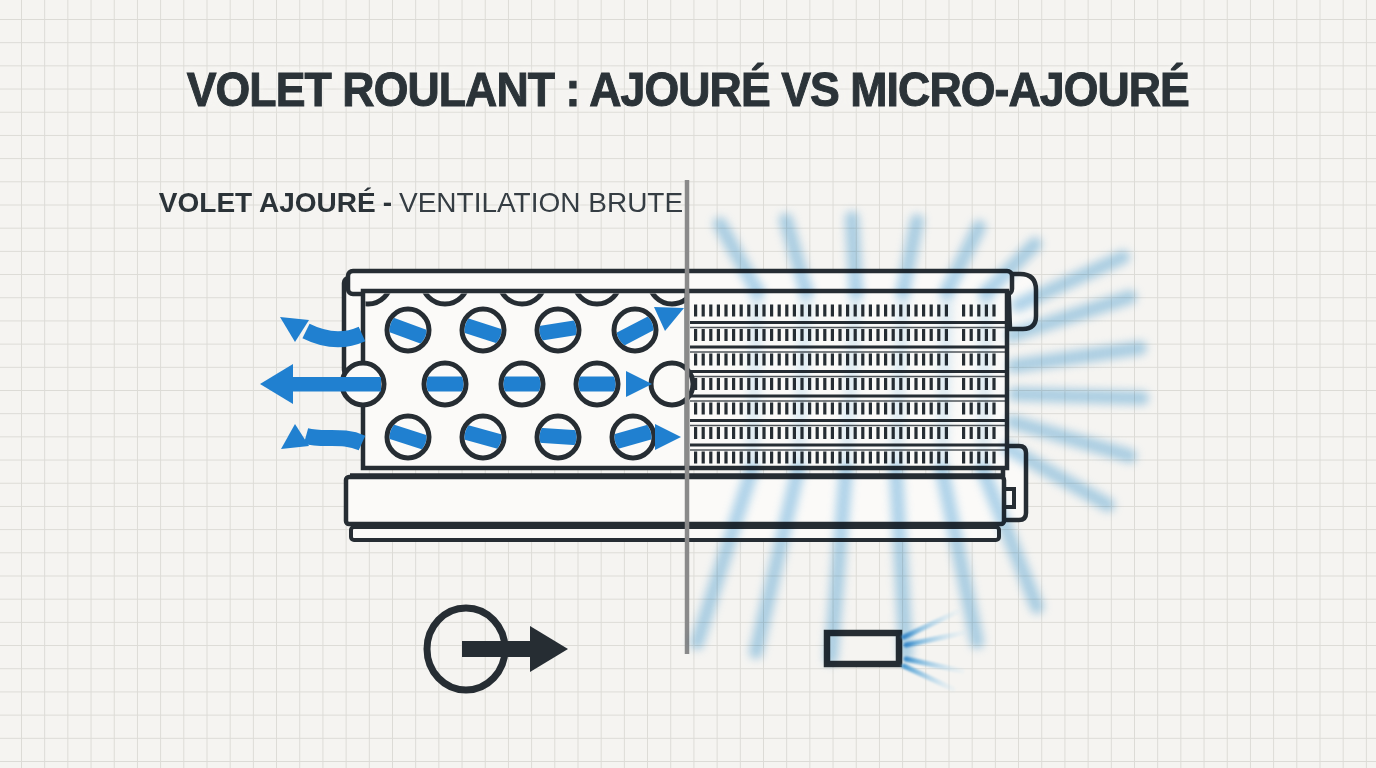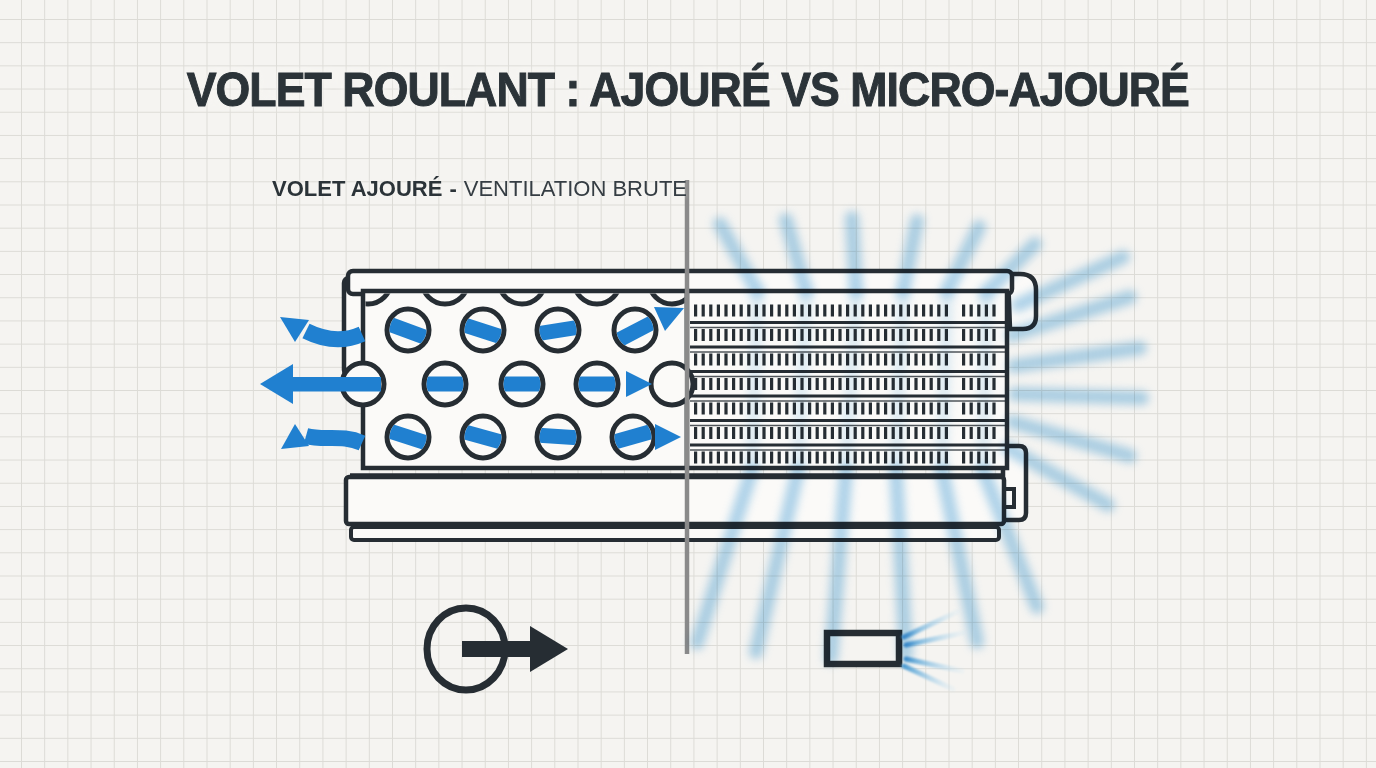--- a/index.html
+++ b/index.html
@@ -17,21 +17,21 @@
   .diagram-svg{position:absolute;left:0;top:0;}
   .title{
     position:absolute;left:0;top:62px;width:1376px;text-align:center;
     font-size:48px;font-weight:bold;color:#2b3338;letter-spacing:-1px;
     text-shadow:0 0 6px #f5f4f1,0 0 12px #f5f4f1;
     white-space:nowrap;
   }
   .title .squeeze{display:inline-block;transform:scaleX(.93);transform-origin:center;
     -webkit-text-stroke:1px #2b3338;}
   .col-label{
-    position:absolute;top:176px;font-size:22px;color:#2b3338;text-align:right;
+    position:absolute;top:187px;font-size:28px;color:#2b3338;text-align:center;
     white-space:nowrap;text-shadow:0 0 5px #f5f4f1;
   }
   .col-label .b{font-weight:bold;}
   .col-label .dash{font-weight:bold;margin:0 7px;}
   .col-label .r{font-weight:normal;color:#353d43;}
   .label-left{left:155px;width:532px;}
   .label-right{left:730px;width:490px;}
 </style>
 </head>
 <body>

